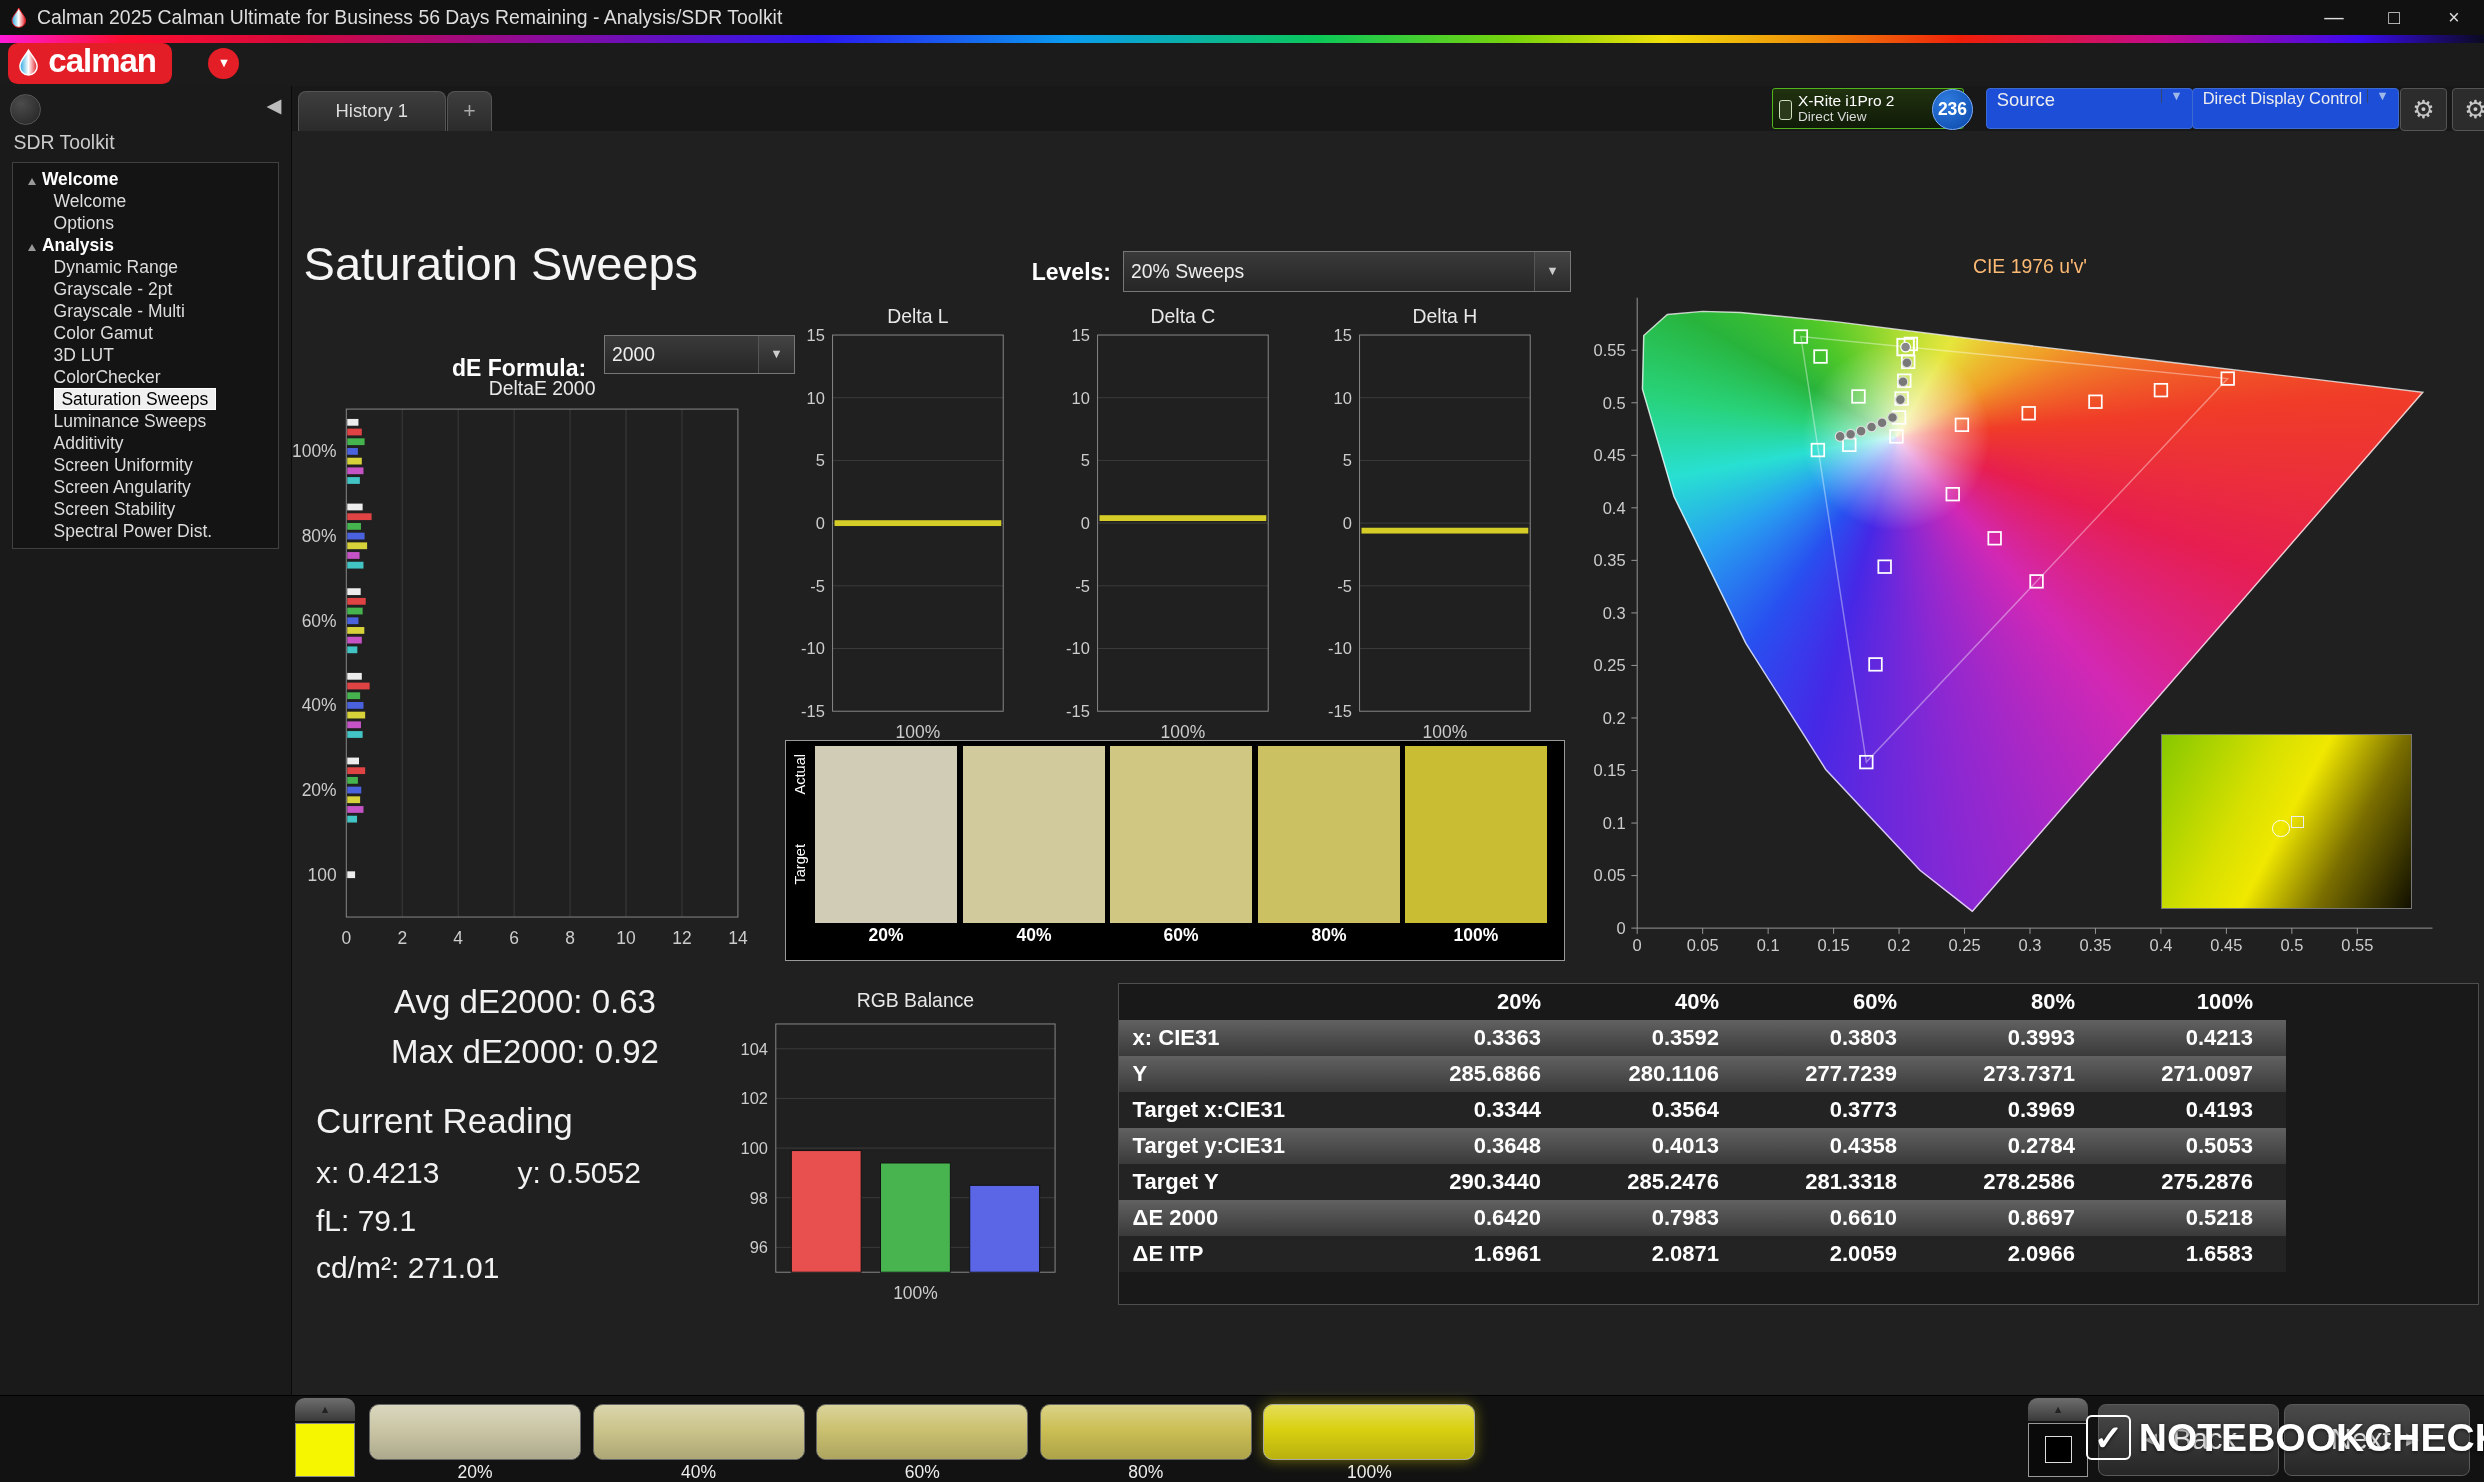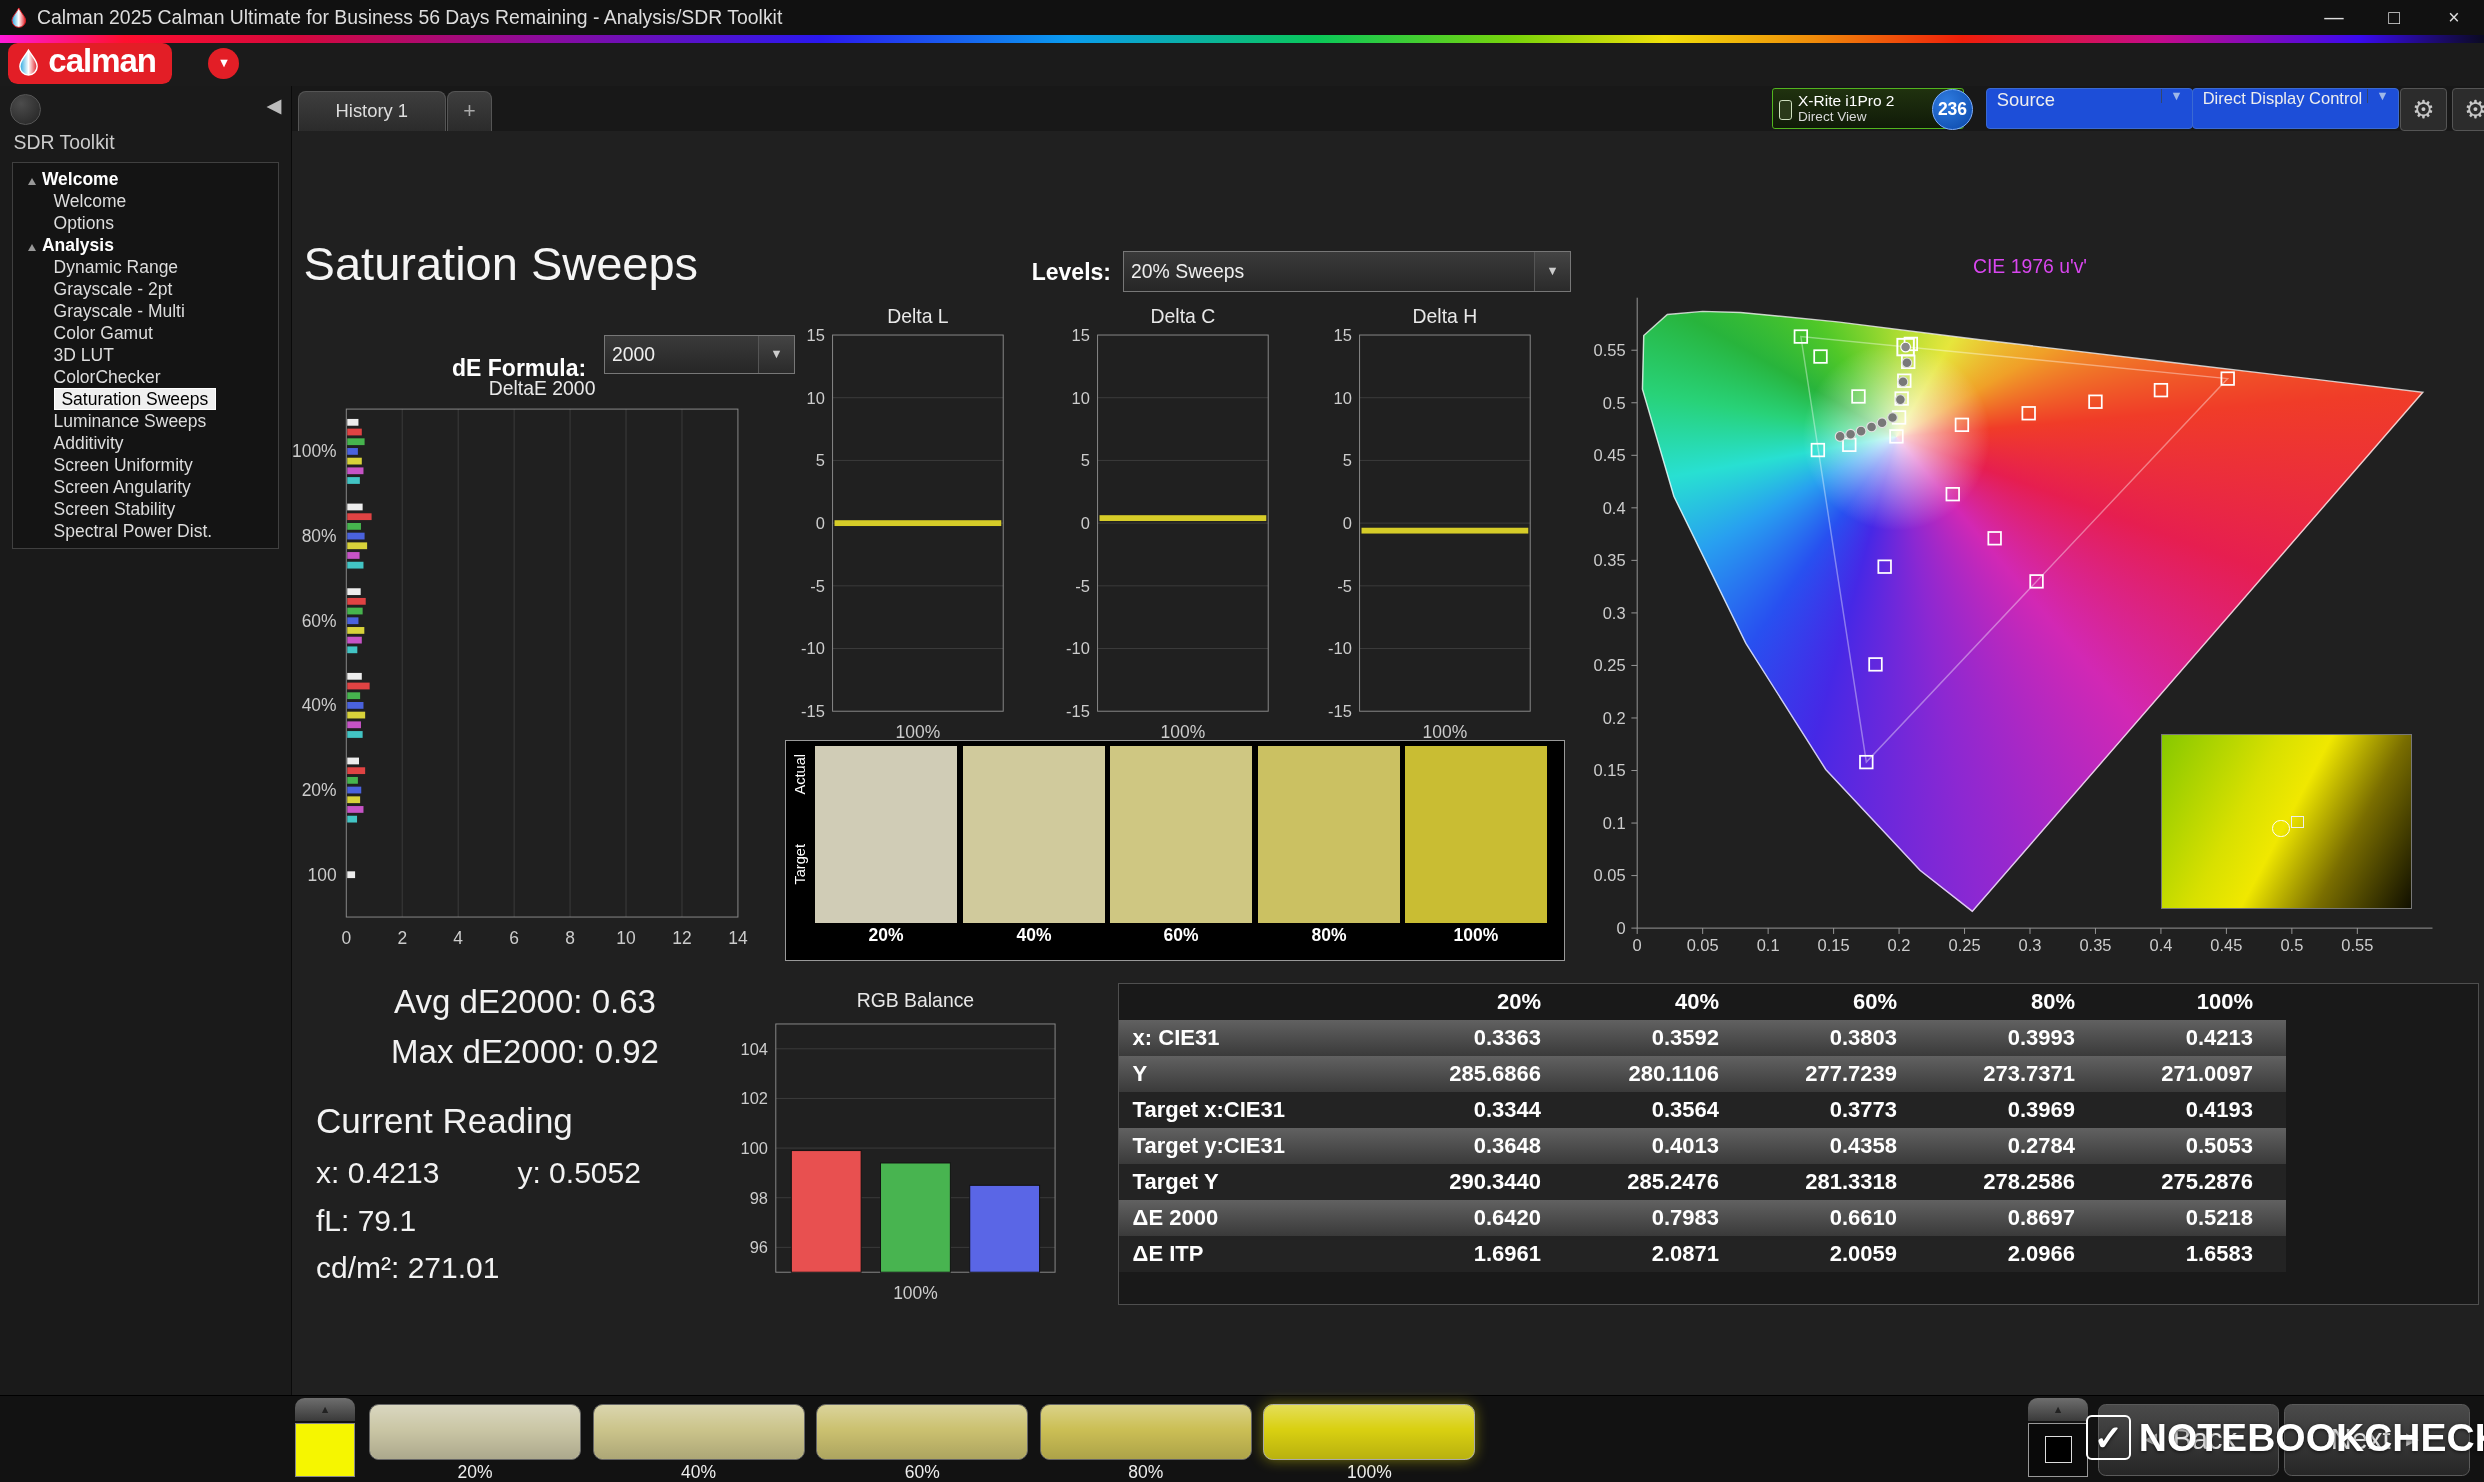--- a/index.html
+++ b/index.html
@@ -74,21 +74,21 @@
   #deltae-svg{position:absolute;left:0;top:243px;}
   .delta-chart{position:absolute;top:173px;}
   #rgb-svg{position:absolute;left:437px;top:860px;}
   
   .swatch-strip{position:absolute;left:493px;top:609px;width:778px;height:219px;background:#000;border:1px solid #999;}
   .vlab{position:absolute;left:5.8px;writing-mode:vertical-rl;transform:rotate(180deg);color:#fff;font-size:14.6px;}
   .strip-patch{position:absolute;top:4.9px;height:177px;width:142px;}
   .strip-label{position:absolute;top:184px;width:142px;text-align:center;color:#fff;font-size:17.5px;font-weight:bold;}
   
   .cie-panel{position:absolute;left:1287px;top:120px;width:902px;height:718px;}
-  .cie-title{position:absolute;top:3.9px;width:100%;text-align:center;color:#d946ef;font-size:19.4px;}
+  .cie-title{position:absolute;top:3.9px;width:100%;text-align:center;color:#fdba74;font-size:19.4px;}
   .cie-horseshoe{position:absolute;left:58px;top:47px;width:786px;height:631px;
     background:
       radial-gradient(circle at 33% 22%, rgba(255,255,255,.85) 0%, rgba(255,255,255,0) 13%),
       conic-gradient(from 0deg at 33% 22%,
         #aadc32 0deg,#e6e63c 30deg,#f0a028 60deg,#f03c28 85deg,#e61e50 110deg,#d228b4 140deg,
         #8c28d2 170deg,#4628e6 195deg,#2850f0 215deg,#28a0f0 240deg,#28e0d2 260deg,#28d278 280deg,
         #28b43c 300deg,#50c828 325deg,#aadc32 360deg);}
   .cie-overlay{position:absolute;inset:0;}
   .cie-inset{position:absolute;border:1px solid #777;
     background:linear-gradient(118deg,#86c800 0%,#d8e000 35%,#f0e800 50%,#7a6e00 72%,#100f00 100%);}

